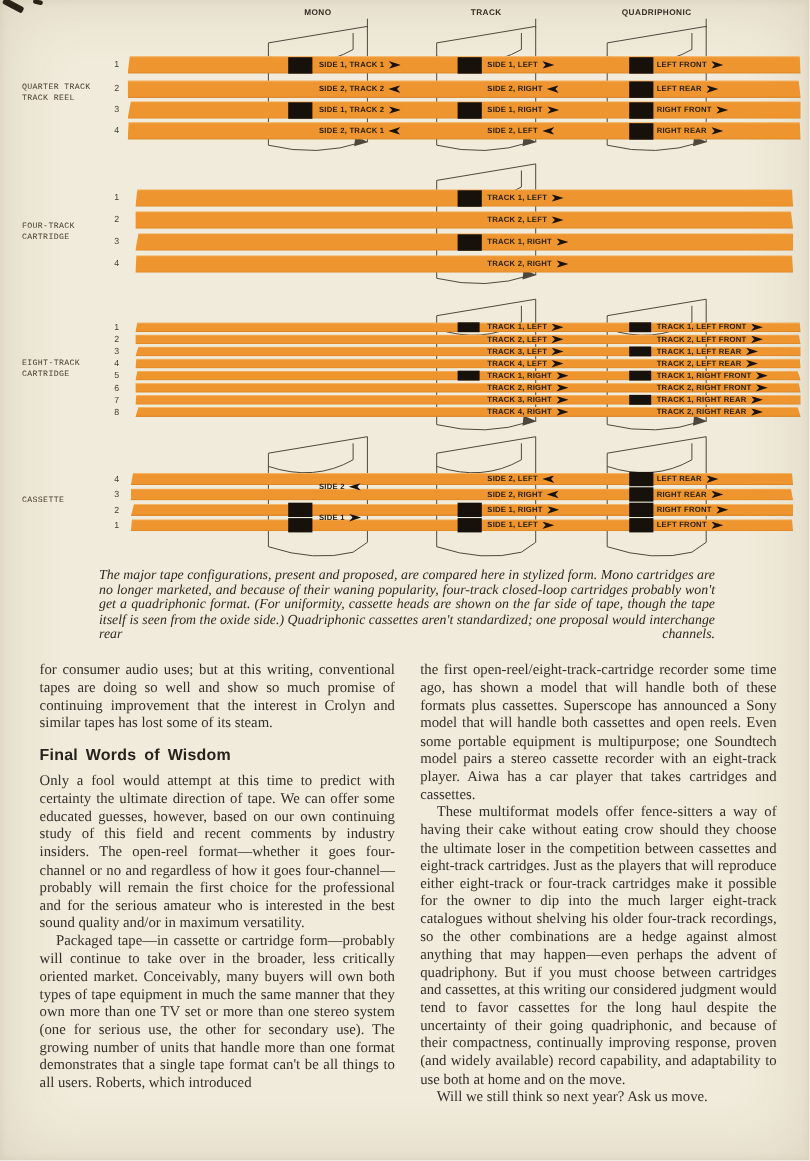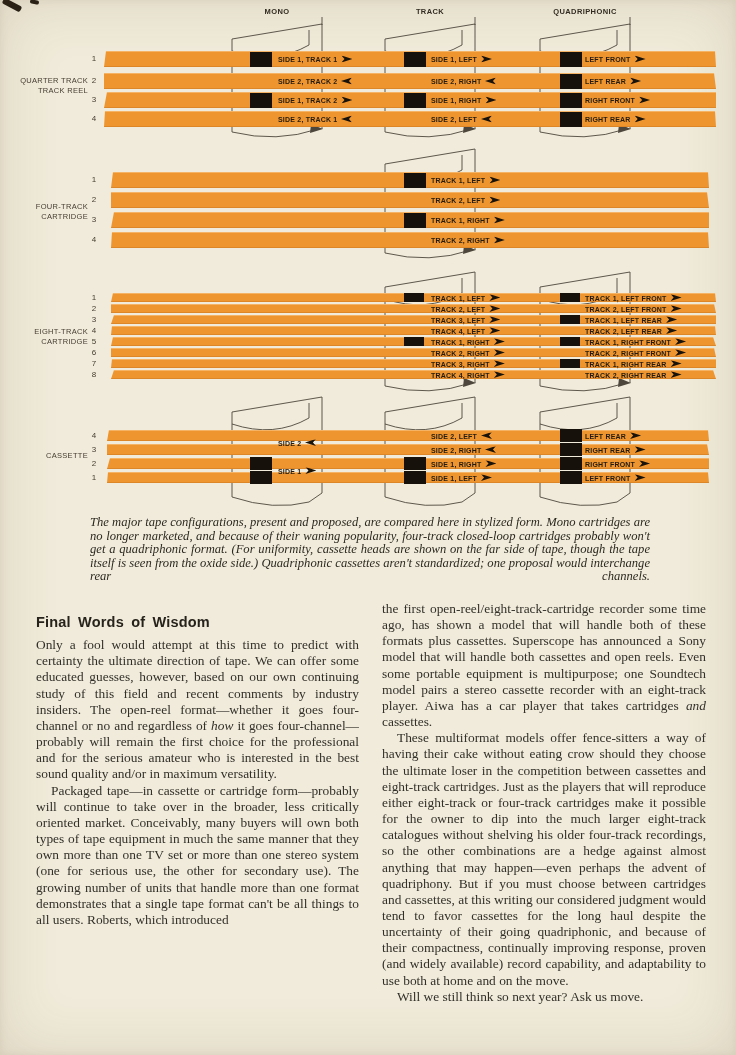--- a/index.html
+++ b/index.html
@@ -8,57 +8,57 @@
     background:#f0ebda;
     font-family:"Liberation Serif","DejaVu Serif",serif;
     color:#312d26;
   }
   .page::after{
     content:""; position:absolute; inset:0; pointer-events:none;
     box-shadow:inset 0 0 60px rgba(110,90,50,.16), inset 0 0 8px rgba(110,90,50,.10);
   }
   .scanmark{position:absolute; background:#241d14; border-radius:2px;}
   
-  #diagram{position:absolute; left:4px; top:0; width:617px; height:515px;}
+  #diagram{position:absolute; left:16px; top:0; width:617px; height:515px;}
   #cyl-svg{position:absolute; left:0; top:0; z-index:1;}
   .tape{position:absolute; z-index:2; background:#ee9530;
         box-shadow:inset 0 1px 0 rgba(255,235,200,.35), inset 0 -1px 0 rgba(170,90,10,.25);}
   .head-sq{position:absolute; z-index:3; background:#17110b;}
   .tlabel{position:absolute; z-index:3; display:flex; align-items:center; gap:4px;
           font-family:"Liberation Sans","DejaVu Sans",sans-serif;
           font-size:7px; font-weight:700; letter-spacing:.2px; color:#241c10;
           white-space:nowrap; transform:translateY(-50%); line-height:7px;}
   .arr{display:inline-block; width:11px; height:7px; background:#1a130a;
        clip-path:polygon(0 0,100% 50%,0 100%,28% 50%);}
   .arr.left{transform:scaleX(-1);}
   .num{position:absolute; z-index:3; width:12px; text-align:center;
        font-family:"Liberation Sans","DejaVu Sans",sans-serif;
        font-size:8px; color:#453d31; transform:translateY(-50%); line-height:8px;}
-  .seclab{position:absolute; z-index:3; width:80px; text-align:right;
-          font-family:Liberation Sans, sans-serif;
+  .seclab{position:absolute; z-index:3; width:80px; 
+          font-family:Liberation Mono, monospace;
           font-size:7.5px; letter-spacing:.3px; color:#453d31; line-height:9.5px;}
   .hdr{position:absolute; z-index:3; transform:translateX(-50%);
        font-family:"Liberation Sans","DejaVu Sans",sans-serif;
        font-size:7.5px; font-weight:700; letter-spacing:.4px; color:#332c22;
        white-space:nowrap;}
   
   #caption{
     position:absolute; left:90px; top:516px; width:560px; z-index:3;
     font-style:italic; font-size:12.6px; line-height:13.6px; color:#2d2920;
     text-align:justify; text-align-last:justify;
   }
   
   .col{position:absolute; top:601px; width:323px; z-index:3;
        font-size:13.4px; line-height:16.15px; text-align:justify; color:#33302a;}
   #col-left{left:36px;}
   #col-right{left:382px; width:324px;}
   .col p{margin:0;}
   .col p.indent{text-indent:15px;}
   .col p + p{margin-top:0px;}
-  .col .it{font-style:italic;margin-top:10px;}
+  .col .it{margin-top:10px;}
   .col h2{
     margin:13px 0 7px 0;
     font-family:"Liberation Sans","DejaVu Sans",sans-serif;
     font-size:14.5px; font-weight:700; letter-spacing:.2px; word-spacing:3px;
     color:#27231c;
   }
 </style>
 </head>
 <body>
 
@@ -383,20 +383,21 @@
       </div>
       <div class="tlabel" style="left: 581px; top: 477.5px;">
         <span>LEFT FRONT</span>
         <span class="arr"></span>
       </div>
     </div>
 
   <div id="caption">The major tape configurations, present and proposed, are compared here in stylized form. Mono cartridges are no longer marketed, and because of their waning popularity, four-track closed-loop cartridges probably won't get a quadriphonic format. (For uniformity, cassette heads are shown on the far side of tape, though the tape itself is seen from the oxide side.) Quadriphonic cassettes aren't standardized; one proposal would interchange rear channels.</div>
 
   <div id="col-left" class="col">
+      <p><span>for consumer audio uses; but at this writing, conventional tapes are doing so well and show so much promise of continuing improvement that the interest in Crolyn and similar tapes has lost some of its steam.</span></p>
       <h2>Final Words of Wisdom</h2>
       <p><span>Only a fool would attempt at this time to predict with certainty the ultimate direction of tape. We can offer some educated guesses, however, based on our own continuing study of this field and recent comments by industry insiders. The open-reel format—whether it goes four-channel or no and regardless of </span><span class="it">how</span><span> it goes four-channel—probably will remain the first choice for the professional and for the serious amateur who is interested in the best sound quality and/or in maximum versatility.</span></p>
       <p class="indent"><span>Packaged tape—in cassette or cartridge form—probably will continue to take over in the broader, less critically oriented market. Conceivably, many buyers will own both types of tape equipment in much the same manner that they own more than one TV set or more than one stereo system (one for serious use, the other for secondary use). The growing number of units that handle more than one format demonstrates that a single tape format can't be all things to all users. Roberts, which introduced</span></p>
     </div>
   <div id="col-right" class="col">
       <p><span>the first open-reel/eight-track-cartridge recorder some time ago, has shown a model that will handle both of these formats plus cassettes. Superscope has announced a Sony model that will handle both cassettes and open reels. Even some portable equipment is multipurpose; one Soundtech model pairs a stereo cassette recorder with an eight-track player. Aiwa has a car player that takes cartridges </span><span class="it">and</span><span> cassettes.</span></p>
       <p class="indent"><span>These multiformat models offer fence-sitters a way of having their cake without eating crow should they choose the ultimate loser in the competition between cassettes and eight-track cartridges. Just as the players that will reproduce either eight-track or four-track cartridges make it possible for the owner to dip into the much larger eight-track catalogues without shelving his older four-track recordings, so the other combinations are a hedge against almost anything that may happen—even perhaps the advent of quadriphony. But if you must choose between cartridges and cassettes, at this writing our considered judgment would tend to favor cassettes for the long haul despite the uncertainty of their going quadriphonic, and because of their compactness, continually improving response, proven (and widely available) record capability, and adaptability to use both at home and on the move.</span></p>
       <p class="indent"><span>Will we still think so next year? Ask us move.</span></p>
     </div>
 </div>

